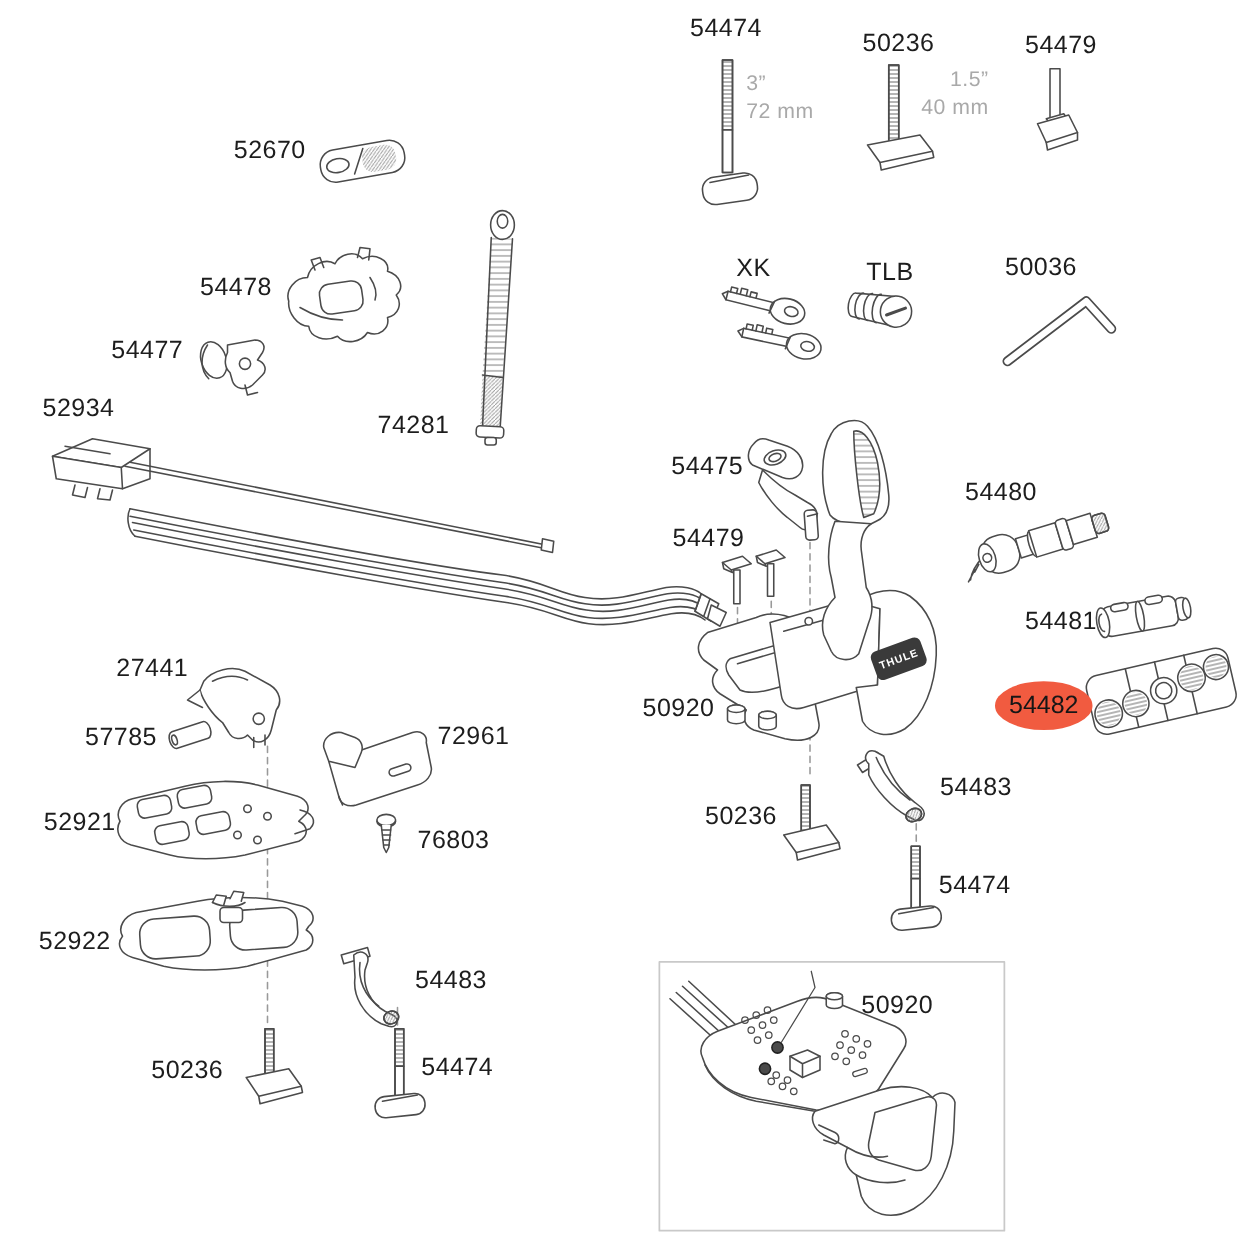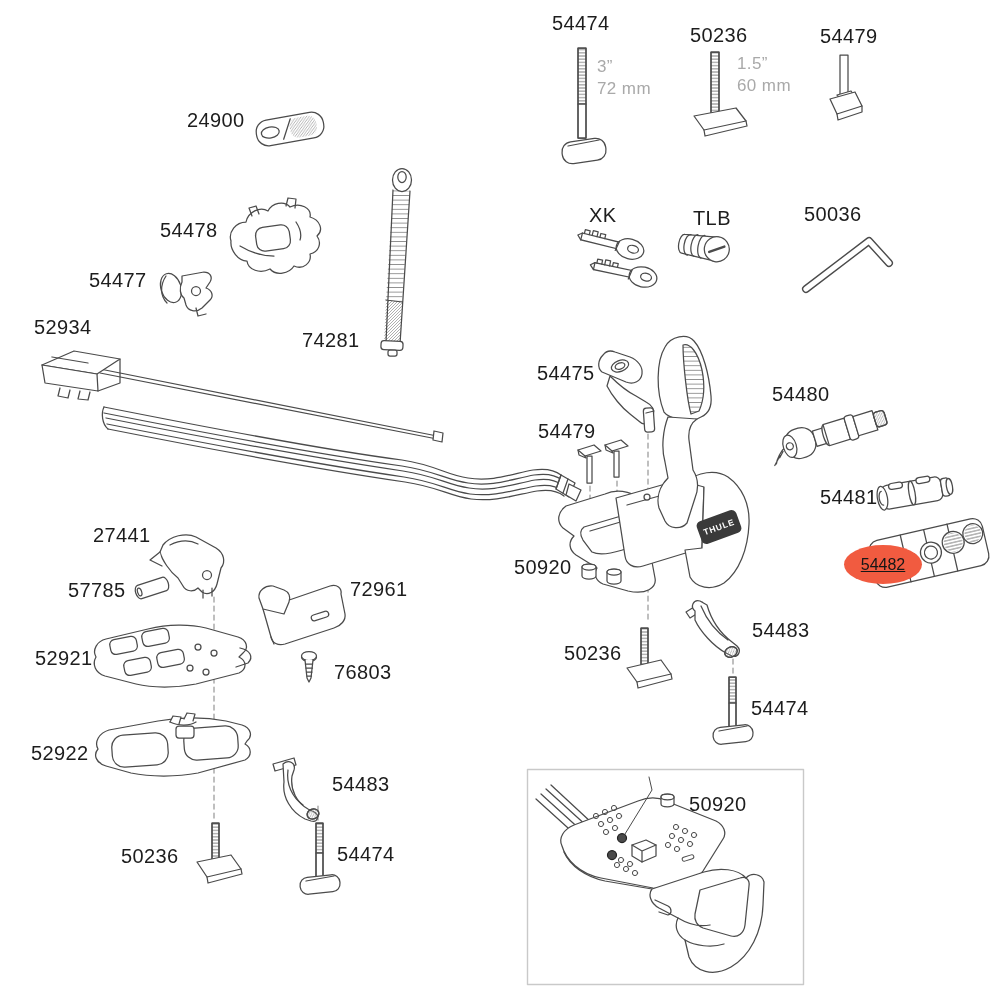--- a/index.html
+++ b/index.html
@@ -1,23 +1,23 @@
 <!DOCTYPE html>
 <html><head>
 <meta charset="utf-8">
 <style>
   html,body{margin:0;padding:0;background:#fff;}
   .stage{position:relative;width:1000px;height:1000px;background:#fff;overflow:hidden;
          font-family:"Liberation Sans", sans-serif;}
   .stage svg{position:absolute;left:0;top:0;}
   .lbl{position:absolute;font-size:20px;color:#1d1d1d;letter-spacing:.4px;white-space:nowrap;}
   .dim{position:absolute;font-size:17px;color:#a9a9a9;letter-spacing:.4px;white-space:nowrap;}
-  .hl{position:absolute;left:844px;top:545px;width:78px;height:39px;background:#f15b40;
+  .hl{position:absolute;left:796px;top:545px;width:78px;height:39px;background:#f15b40;
       border-radius:50%;display:flex;align-items:center;justify-content:center;
-      font-size:16px;color:#161616;text-decoration:underline;}
+      font-size:20px;color:#161616;}
 </style>
 </head>
 <body>
 
 <div class="stage">
 
 <svg width="1000" height="1000" viewBox="0 0 1000 1000">
   <defs>
     <pattern id="thr" width="5" height="3.2" patternUnits="userSpaceOnUse">
       <path d="M0,1.6H5" stroke="#7a7a7a" stroke-width="0.9"></path>
@@ -373,24 +373,24 @@
       <path d="M661,797 a6.5,2.8 0 0 1 13,0 v7 a6.5,2.8 0 0 1 -13,0 z" fill="#fff"></path>
       <ellipse cx="667.5" cy="797" rx="6.5" ry="2.8" fill="#fff"></ellipse>
     </g>
   </g>
 </svg>
 
 <span class="lbl" style="left:552px;top:12px">54474</span>
 <span class="dim" style="left:597px;top:57px">3”</span>
 <span class="dim" style="left:597px;top:79px">72 mm</span>
 <span class="lbl" style="left:690px;top:24px">50236</span>
-<span class="dim" style="left:737px;top:54px">1.5”</span>
-<span class="dim" style="left:737px;top:76px">60 mm</span>
+<span class="dim" style="left:760px;top:54px">1.5”</span>
+<span class="dim" style="left:737px;top:76px">40 mm</span>
 <span class="lbl" style="left:820px;top:25px">54479</span>
-<span class="lbl" style="left:187px;top:109px">24900</span>
+<span class="lbl" style="left:187px;top:109px">52670</span>
 <span class="lbl" style="left:160px;top:219px">54478</span>
 <span class="lbl" style="left:89px;top:269px">54477</span>
 <span class="lbl" style="left:34px;top:316px">52934</span>
 <span class="lbl" style="left:302px;top:329px">74281</span>
 <span class="lbl" style="left:589px;top:204px">XK</span>
 <span class="lbl" style="left:693px;top:207px">TLB</span>
 <span class="lbl" style="left:804px;top:203px">50036</span>
 <span class="lbl" style="left:537px;top:362px">54475</span>
 <span class="lbl" style="left:538px;top:420px">54479</span>
 <span class="lbl" style="left:772px;top:383px">54480</span>

